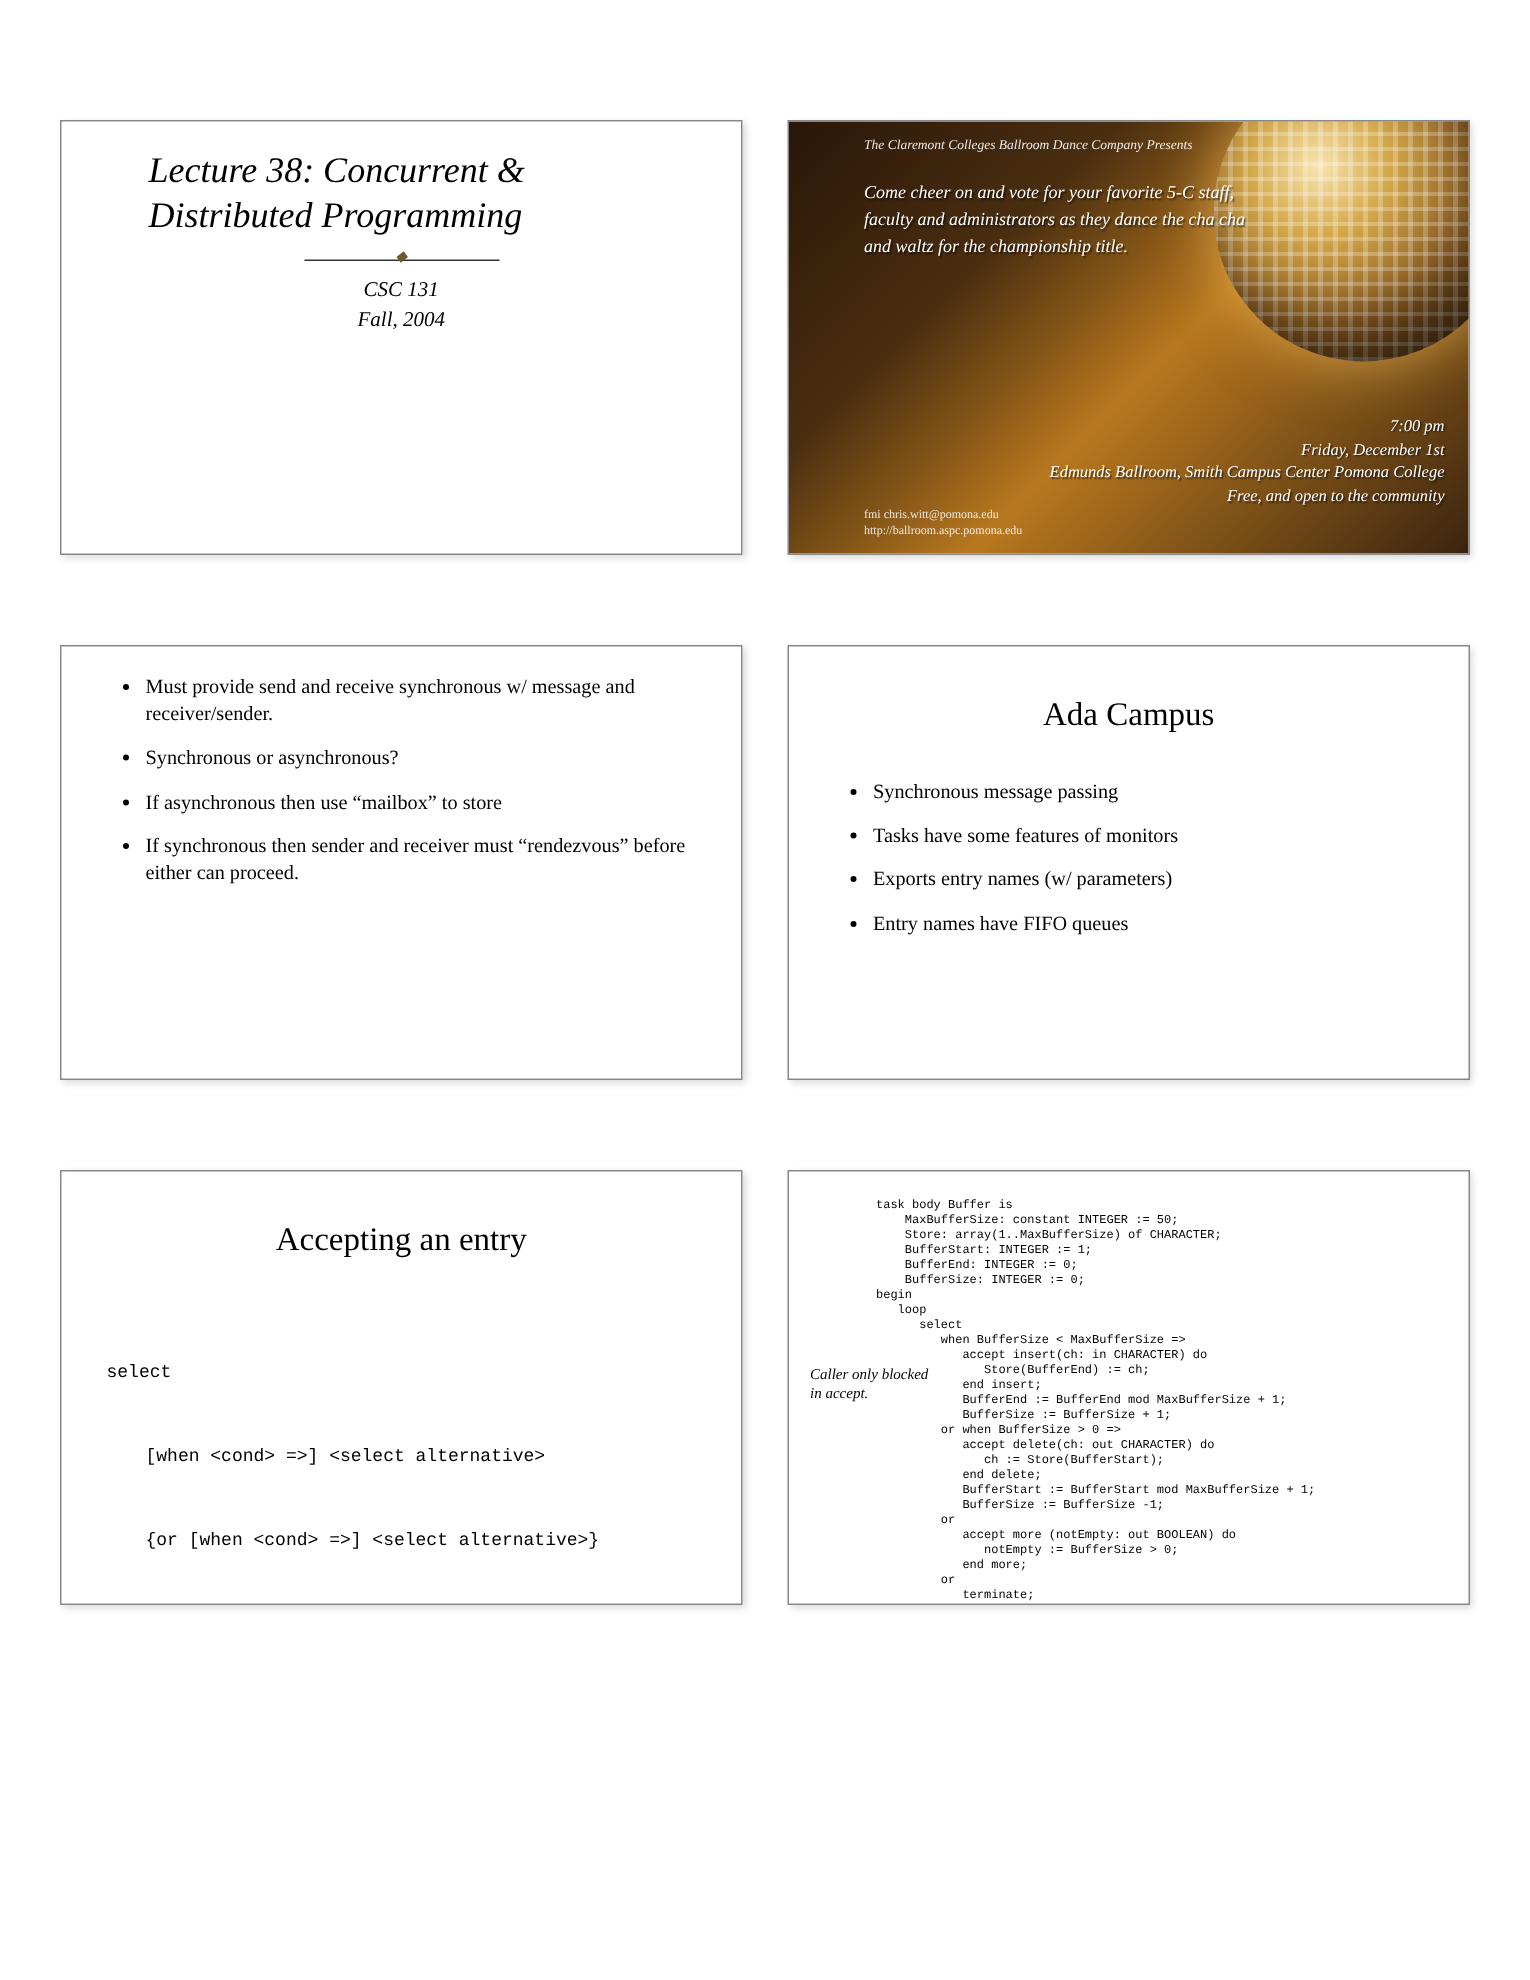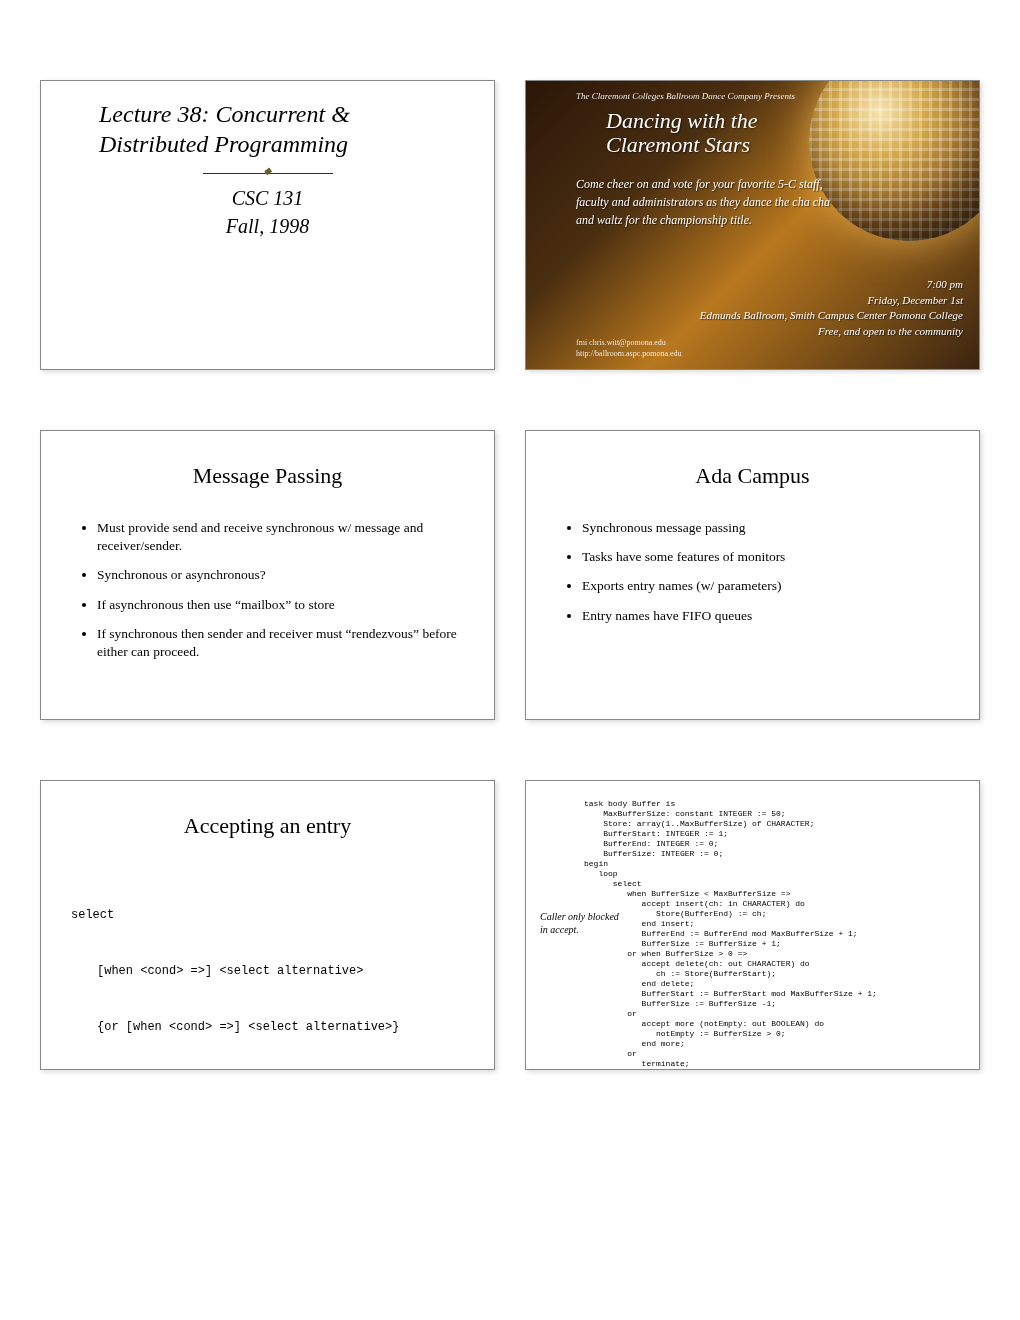--- a/index.html
+++ b/index.html
@@ -52,21 +52,21 @@
   .slide1 .hr::after {
     content: "◆";
     position: absolute;
     left: 50%;
     top: -9px;
     transform: translateX(-50%);
     color: #6b5a2e;
     font-size: 10px;
   }
   .slide1 .sub {
-    font-size: 20px;
+    font-size: 14px;
     line-height: 1.4;
   }
 
   .slide2 {
     padding: 0;
     background: linear-gradient(135deg, #2a1608 0%, #4a2e10 30%, #b8781e 55%, #3a2410 100%);
     color: #fff;
     position: relative;
     overflow: hidden;
   }
@@ -171,47 +171,42 @@
 </style>
 </head>
 <body>
 
 <div class="page">
 
   <div class="slide slide1">
     <div class="title">Lecture 38:  Concurrent &amp; Distributed Programming</div>
     <div class="hr"></div>
     <div class="sub">CSC 131</div>
-    <div class="sub">Fall, 1998</div>
+    <div class="sub">Fall, 2004</div>
   </div>
 
   <div class="slide slide2">
     <div class="disco"></div>
     <div class="flyer-content">
       <div class="flyer-top">The Claremont Colleges Ballroom Dance Company Presents</div>
-      <div class="flyer-title">
-        <span>Dancing with the</span><br>
-        <span>Claremont Stars</span>
-      </div>
       <div class="flyer-body">Come cheer on and vote for your favorite 5-C staff, faculty and administrators as they dance the cha cha and waltz for the championship title.</div>
       <div class="flyer-right">
         <div>7:00 pm</div>
         <div>Friday, December 1st</div>
         <div>Edmunds Ballroom, Smith Campus Center Pomona College</div>
         <div>Free, and open to the community</div>
       </div>
       <div class="flyer-foot">
         <div>fmi chris.witt@pomona.edu</div>
         <div>http://ballroom.aspc.pomona.edu</div>
       </div>
     </div>
   </div>
 
   <div class="slide">
-    <div class="slide-h">Message Passing</div>
     <ul class="bullets">
       <li>Must provide send and receive synchronous w/ message and receiver/sender.</li>
       <li>Synchronous or asynchronous?</li>
       <li>If asynchronous then use “mailbox” to store</li>
       <li>If synchronous then sender and receiver must “rendezvous” before either can proceed.</li>
     </ul>
   </div>
 
   <div class="slide">
     <div class="slide-h">Ada Campus</div>

